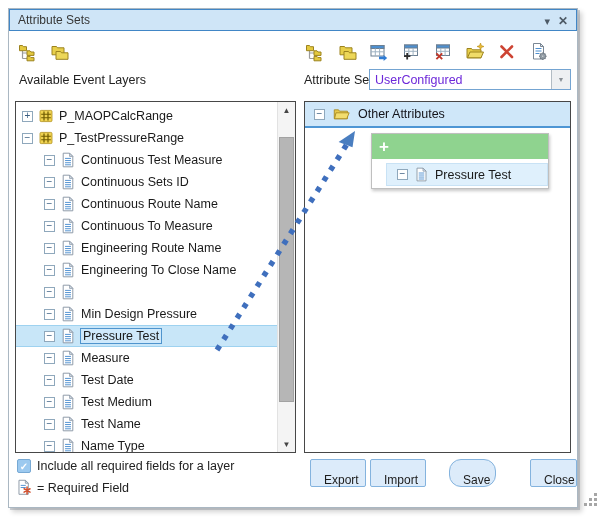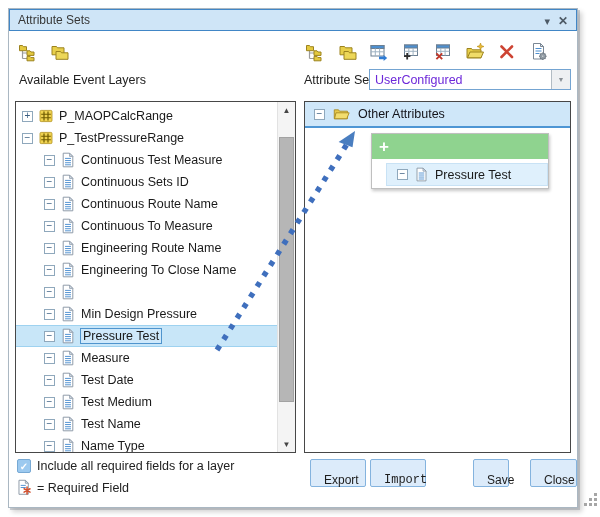--- a/index.html
+++ b/index.html
@@ -108,22 +108,22 @@
   .req-icon{position:absolute;left:7px;top:469px;width:17px;height:19px;}
   .req-icon svg{width:17px;height:19px;}
   .req-label{position:absolute;left:28px;top:472px;font-size:12.5px;color:#222;}
   .btn{
     position:absolute;top:450px;height:24px;box-sizing:border-box;
     background:var(--button-bg,#dcebfa);border:1px solid var(--button-border,#84b3de);
     border-radius:2px;font-family:"Liberation Sans",sans-serif;font-size:12px;color:#1c1c1c;
     padding:13px;cursor:default;
   }
   .b-export{left:301px;width:56px;}
-  .b-import{left:361px;width:56px;font-family:Liberation Mono, monospace;}
-  .b-save{left:464px;width:36px;}
+  .b-import{left:361px;width:56px;}
+  .b-save{left:440px;width:47px;border-radius:12px;}
   .b-close{left:521px;width:47px;}
   .grip{position:absolute;left:584px;top:493px;width:14px;height:14px;}
 </style>
 </head>
 <body>
 
 <div class="dialog">
 
   <div class="titlebar">
     <span class="title">Attribute Sets</span>

